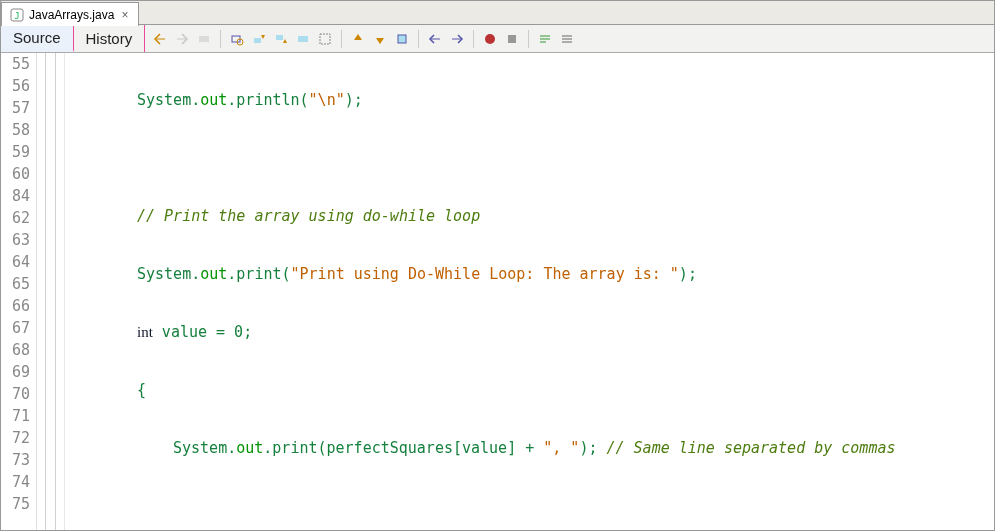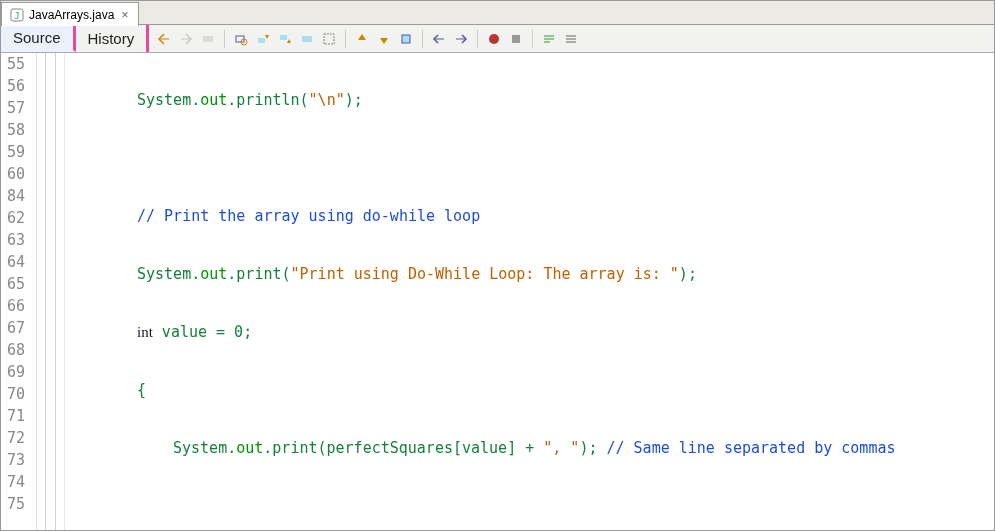--- a/index.html
+++ b/index.html
@@ -50,21 +50,21 @@
     height: 28px;
   }
   .subtabs {
     display: flex;
     height: 100%;
   }
   .subtab {
     padding: 4px 12px;
     font-size: 15px;
     color: #222;
-    border-right: 3px solid #ec4899;
+    border-right: 1px solid #ec4899;
     display: flex;
     align-items: center;
     height: 100%;
     cursor: pointer;
   }
   .subtab.active {
     background: #eaf1fb;
     border-bottom: 2px solid #eaf1fb;
   }
   .toolbar {
@@ -88,20 +88,21 @@
   .editor {
     display: flex;
     height: calc(100% - 52px);
     overflow: auto;
     font-family: "Consolas", monospace;
     font-size: 15px;
   }
   .gutter {
     background: #fff;
     color: #888;
+    text-align: right;
     padding: 0 6px;
     user-select: none;
     border-right: 1px solid #e0e0e0;
     min-width: 36px;
   }
   .gutter div { height: 22px; line-height: 22px; }
   .foldbar {
     width: 28px;
     border-right: 1px solid #e8e8e8;
     position: relative;
@@ -124,21 +125,21 @@
   }
   .code {
     padding-left: 0;
     white-space: pre;
   }
   .code .ln { height: 22px; line-height: 22px; }
   .indent1 { padding-left: 72px; }
   .indent2 { padding-left: 108px; }
   .kw { color: #0f172a; font-family: Liberation Serif, serif; }
   .str { color: #c06000; }
-  .cmt { color: #1d4ed8; }
+  .cmt { color: #4d7c0f; font-style: italic; }
   .field { color: #009300; }
   .plain { color: #15803d; }
 </style>
 </head>
 <body>
 
 <div class="tabstrip">
   <div class="file-tab">
     <span class="jicon">
       <svg width="14" height="14">

